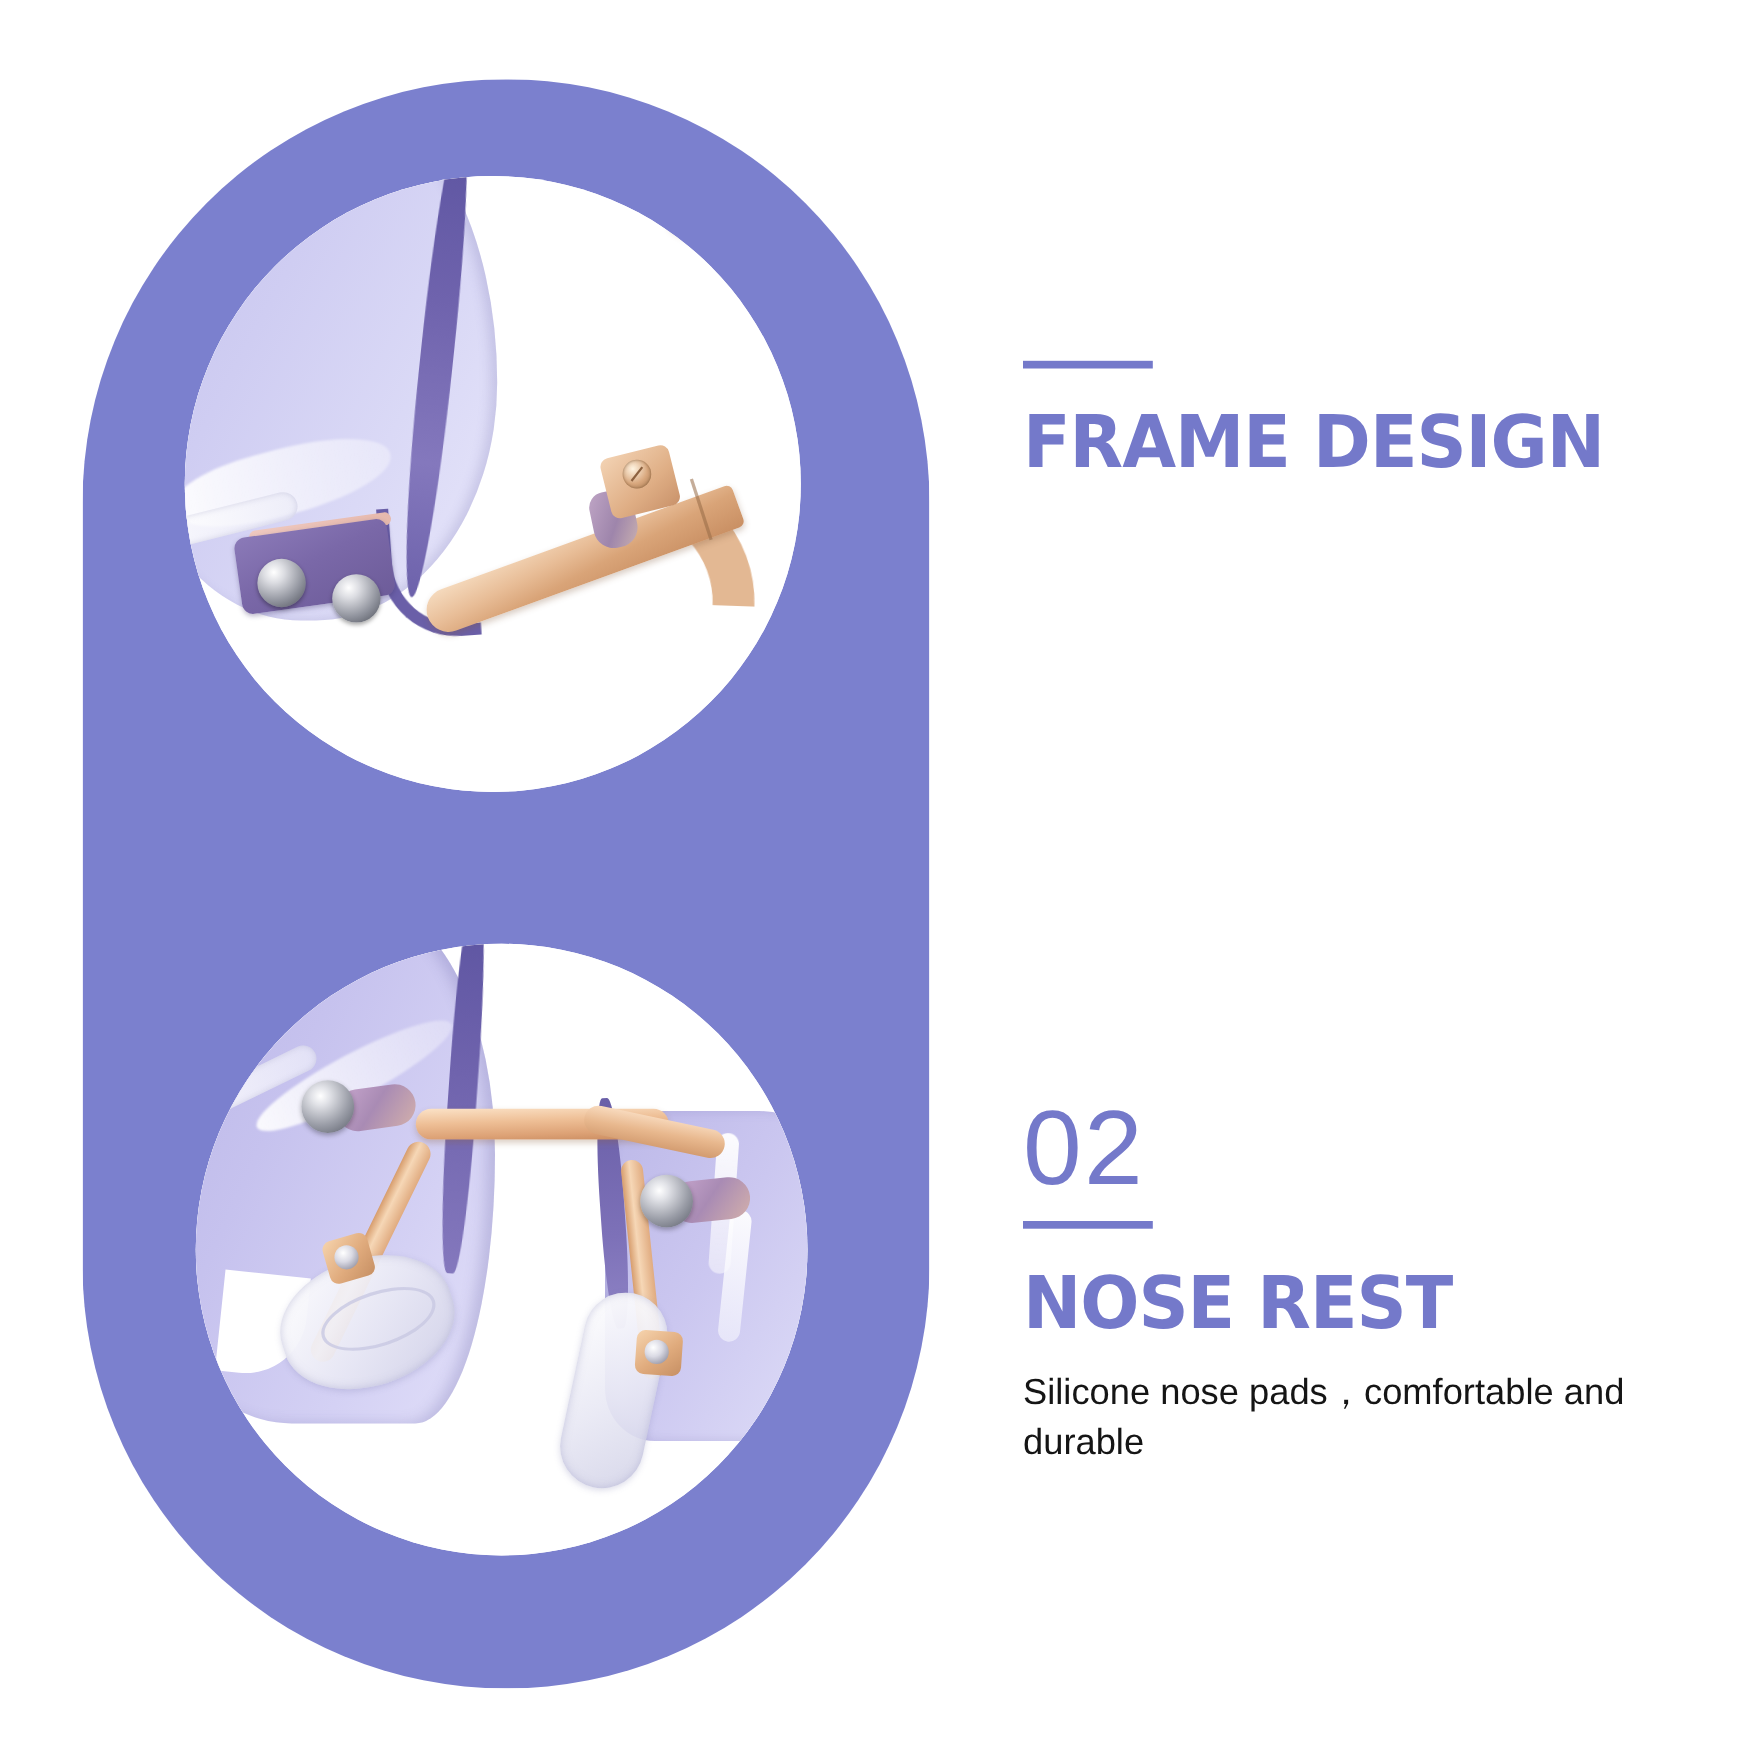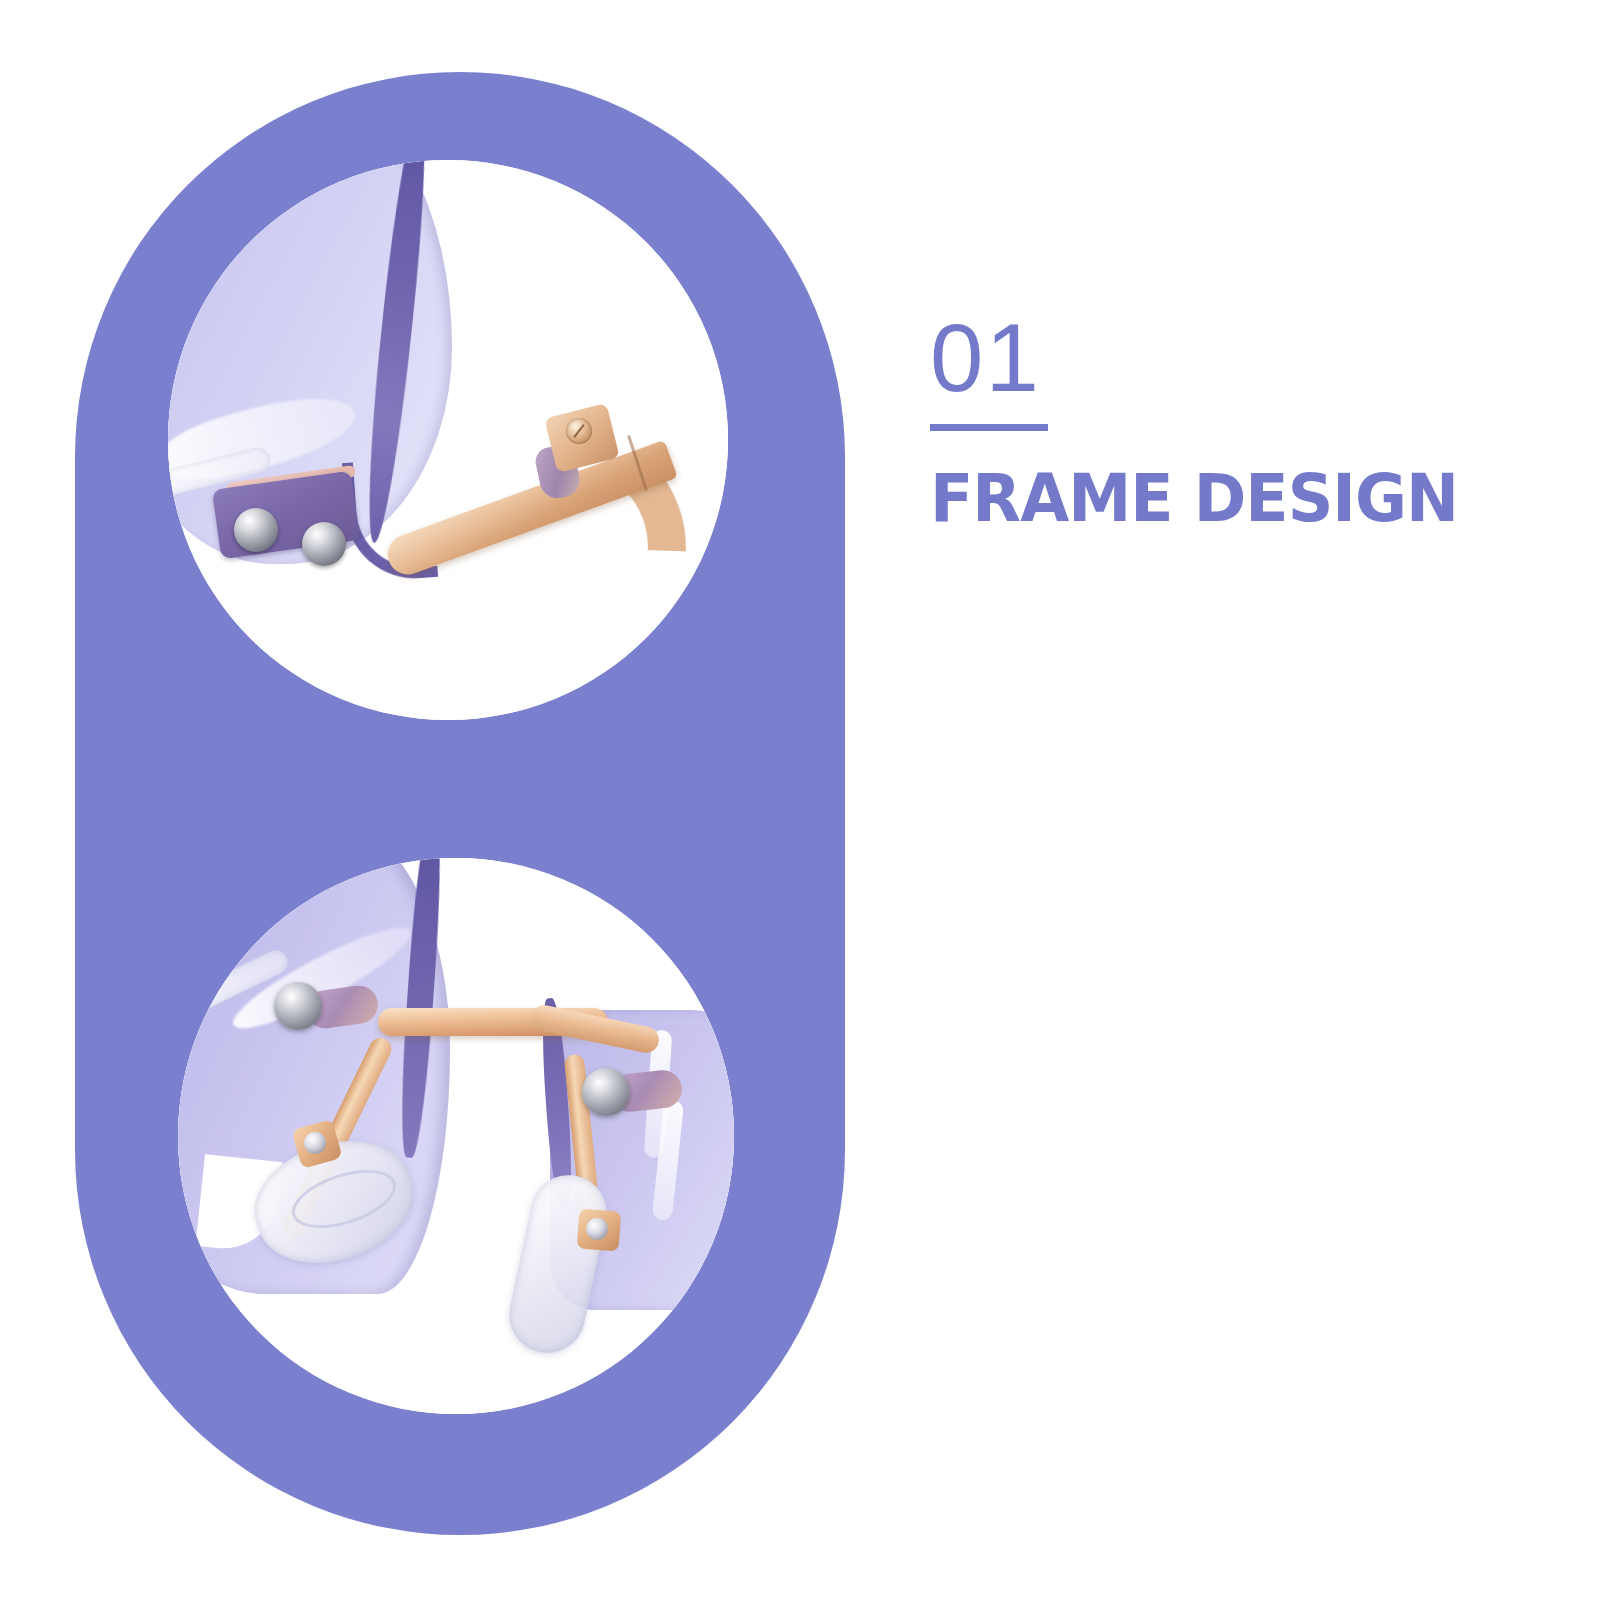--- a/index.html
+++ b/index.html
@@ -440,19 +440,24 @@
       <div class="pad-ridge"></div>
       <div class="nose-pad np2"></div>
       <div class="pad-mount pm1"></div>
       <div class="pad-gem pg1"></div>
       <div class="pad-mount pm2"></div>
       <div class="pad-gem pg2"></div>
     </div>
   </div>
 
   <div class="feature f1">
-    <div class="fnum">01</div>
     <div class="fnum-rule"></div>
     <div class="ftitle">FRAME DESIGN</div>
   </div>
 
+  <div class="feature f2">
+    <div class="fnum">02</div>
+    <div class="fnum-rule"></div>
+    <div class="ftitle">NOSE REST</div>
+    <div class="fdesc">Silicone nose pads，comfortable and durable</div>
+  </div>
 
 </div>
 
 </body></html>

